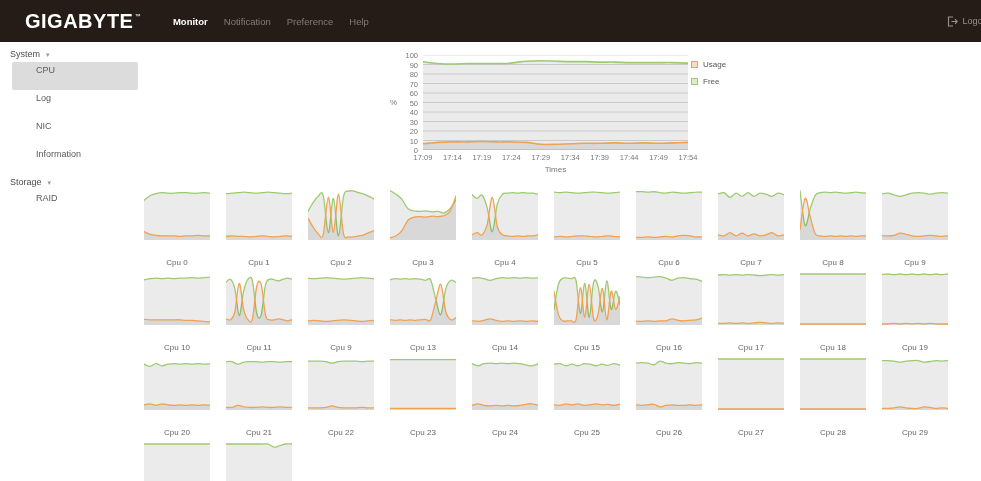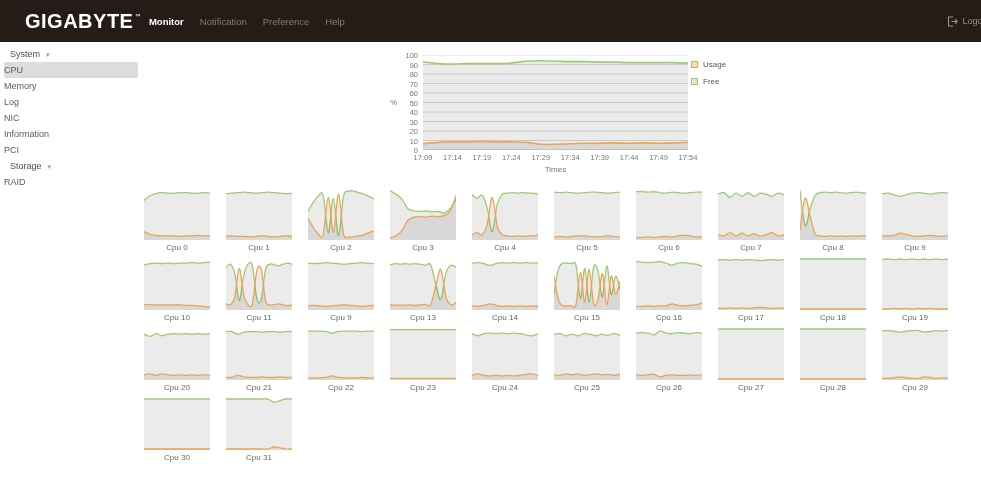--- a/index.html
+++ b/index.html
@@ -7,46 +7,46 @@
     width:981px;height:481px;position:relative;overflow:hidden;
     background:#ffffff;font-family:"Liberation Sans",sans-serif;
     -webkit-font-smoothing:antialiased;
   }
   
   .topbar{position:absolute;top:0;left:0;width:981px;height:42px;
     background:#251c18;display:flex;align-items:center;}
   .logo{color:#fff;font-weight:bold;font-size:20px;letter-spacing:.5px;
     margin-left:25px;white-space:nowrap;}
   .logo sup{font-size:6px;vertical-align:10px;margin-left:1px;font-weight:normal;}
-  .menu{display:flex;gap:16px;margin-left:8px;text-align:center;}
+  .menu{display:flex;gap:16px;margin-left:32px;text-align:center;}
   .menu-item{font-size:9.5px;color:#867b75;cursor:pointer;}
   .menu-item.active{color:#ffffff;font-weight:bold;}
   .logout{position:absolute;right:-9px;top:0;height:42px;display:flex;
     align-items:center;gap:4px;color:#9b908b;font-size:9px;white-space:nowrap;cursor:pointer;}
   
   .sidebar{position:absolute;top:46px;left:0;width:140px;font-size:9px;color:#5a5a5a;}
   .group-header{height:16px;line-height:16px;padding-left:10px;color:#4c4c4c;cursor:pointer;}
   .caret{font-size:7px;color:#999;margin-left:6px;}
-  .side-item{height:16px;line-height:16px;margin:0 2px 0 4px;
+  .side-item{height:28px;line-height:16px;padding-left:24px;margin:0 2px 0 12px;
     cursor:pointer;border-radius:2px;}
   .side-item.active{background:#dcdcdc;}
   
   #main-chart{position:absolute;left:388px;top:48px;width:400px;height:140px;}
   .ytick{position:absolute;width:26px;text-align:right;font-size:7.5px;color:#777;}
   .xtick{position:absolute;transform:translateX(-50%);font-size:7.5px;color:#777;top:105px;white-space:nowrap;}
   .ylabel{position:absolute;left:2px;top:50px;font-size:8px;color:#777;}
   .xtitle{position:absolute;left:35px;width:265px;text-align:center;top:117px;font-size:8px;color:#777;}
   .plot{position:absolute;left:35px;top:7px;}
   .legend{position:absolute;left:303px;top:12px;display:flex;flex-direction:column;gap:8px;}
   .legend-entry{display:flex;align-items:center;gap:5px;font-size:8px;color:#555;}
   .swatch{width:7px;height:7px;border:1px solid;box-sizing:border-box;}
   
   #cpu-grid{position:absolute;left:144px;top:188px;display:grid;
     grid-template-columns:repeat(10,66px);column-gap:16px;row-gap:5px;}
-  .cpu-cell{display:flex;flex-direction:column;align-items:center;}
+  .cpu-cell{display:flex;flex-direction:column;align-items:center;gap:15px;}
   .cpu-label{font-size:8px;color:#666;margin-top:3px;height:10px;line-height:10px;}
 </style>
 </head>
 <body>
 
 <div class="topbar">
   <div class="logo">
     <span>GIGABYTE</span><sup>™</sup>
   </div>
   <nav class="menu" id="topbar-menu">
@@ -60,25 +60,23 @@
       <path d="M6 1 H1.5 V10 H6" fill="none" stroke="#9b908b" stroke-width="1.1"></path>
       <path d="M4.5 5.5 H10 M8 3.2 L10.2 5.5 L8 7.8" fill="none" stroke="#9b908b" stroke-width="1.1"></path>
     </svg>
     <span>Logout</span>
   </div>
 </div>
 
 <aside class="sidebar" id="sidebar">
     <div class="group-header"><span>System</span><span class="caret">▾</span></div>
     <div class="side-item active">CPU</div>
-    <div class="side-item">Memory</div>
     <div class="side-item">Log</div>
     <div class="side-item">NIC</div>
     <div class="side-item">Information</div>
-    <div class="side-item">PCI</div>
     <div class="group-header"><span>Storage</span><span class="caret">▾</span></div>
     <div class="side-item">RAID</div>
   </aside>
 
 <div id="main-chart">
   <div class="ylabel">%</div>
   <div class="xtitle">Times</div>
 <div class="ytick" style="left: 4px; top: 98px;">0</div>
     <div class="ytick" style="left: 4px; top: 88.5px;">10</div>
     <div class="ytick" style="left: 4px; top: 79px;">20</div>

